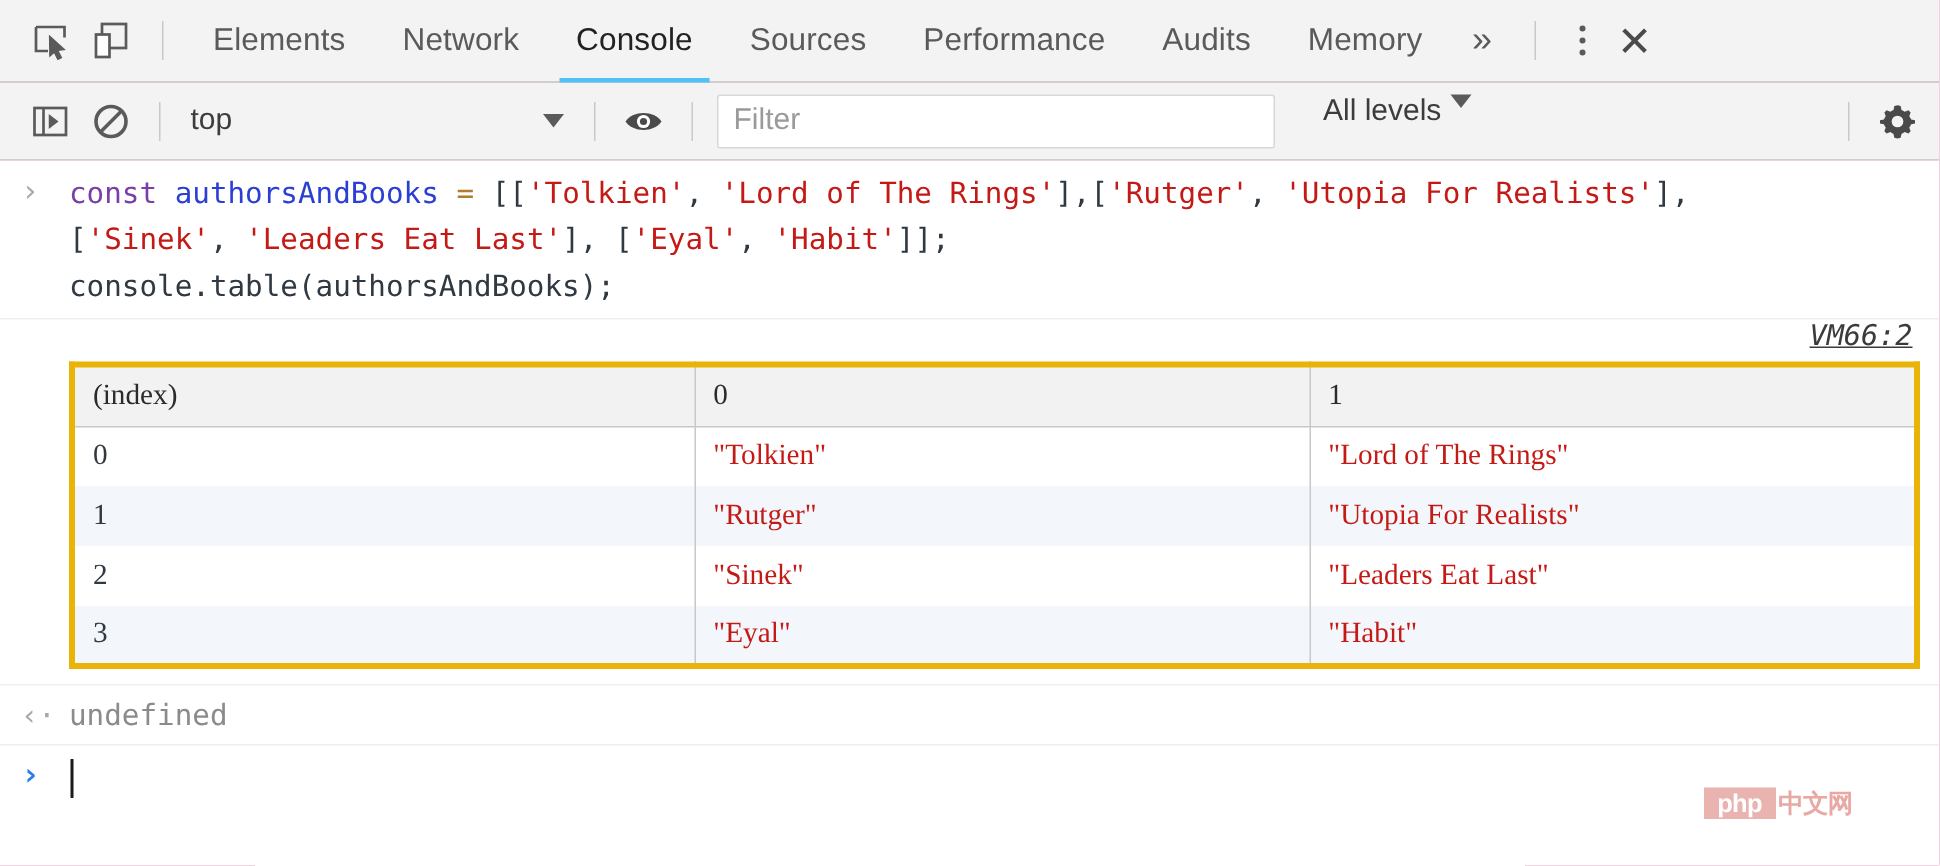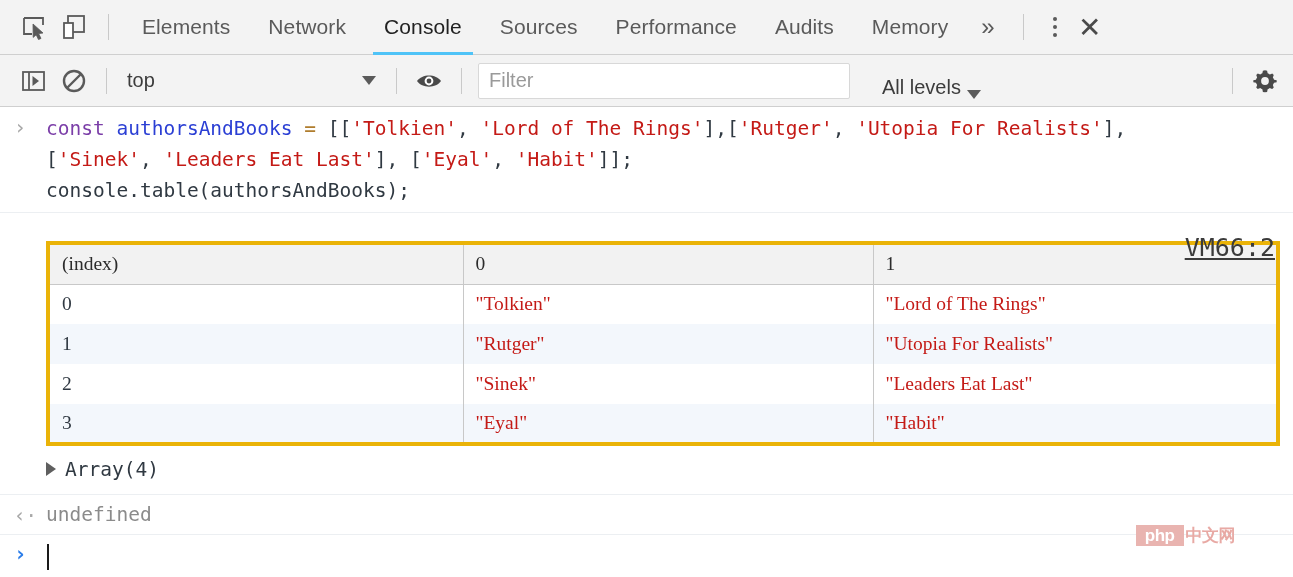--- a/index.html
+++ b/index.html
@@ -135,21 +135,21 @@
     font-size: 20px;
     color: #3c3c3c;
     padding: 0 10px;
     font-family: "Liberation Sans", sans-serif;
     outline: none;
     flex: 0 0 auto;
     margin-left: 4px;
   }
   .filter-input::placeholder { color: #9a9a9a; }
   .levels {
-    display: flex; align-items: flex-end;
+    display: flex; align-items: flex-start;
     padding: 0 10px; height: 36px;
     margin-left: 22px;
     cursor: pointer; flex: 0 0 auto;
   }
   .levels-label { font-size: 20px; color: #3c3c3c; }
 
   
   .console {
     position: relative;
     height: 470px;
@@ -190,26 +190,27 @@
   .pun { color: #303942; }
 
   
   .entry-table {
     position: relative;
     border-bottom: 1px solid #eceff2;
     padding: 4px 0 10px 0;
   }
   .vm-link {
     position: absolute;
-    right: 18px; top: 20px;
-    font-size: 25px;
+    right: 18px; top: 0;
+    font-size: 19px;
     color: #3b3b3b;
     text-decoration: underline;
     font-family: "DejaVu Sans Mono", "Liberation Mono", monospace;
     cursor: pointer;
+    font-style: italic;
   }
   .tablewrap {
     margin: 24px 0 0 46px;
     width: 1230px;
   }
   table.ctable {
     border-collapse: collapse;
     table-layout: fixed;
     width: 1230px;
     border: 4px solid #eab308;
@@ -492,24 +493,20 @@
             </tr>
             <tr class="alt">
               <td class="idx">3</td>
               <td class="val">"Eyal"</td>
               <td class="val">"Habit"</td>
             </tr>
           </tbody>
         </table>
       </div>
 
-      <div class="array-line">
-        <span class="tri"></span>
-        <span>Array(4)</span>
-      </div>
     </div>
 
     <div class="entry-undef">
       <span class="ret-arrow">‹·</span>
       <div class="undef-text mono">undefined</div>
     </div>
 
     <div class="entry-prompt">
       <span class="live-arrow">›</span>
       <span class="caret-bar"></span>

